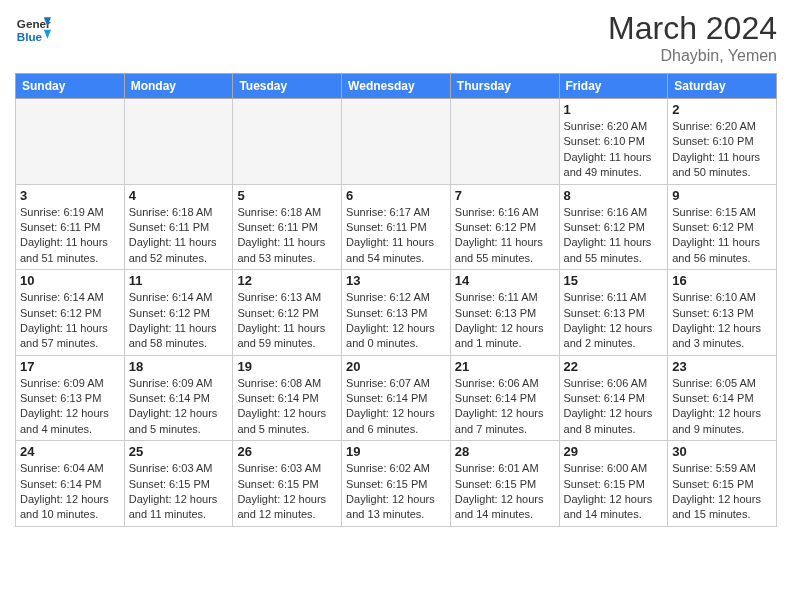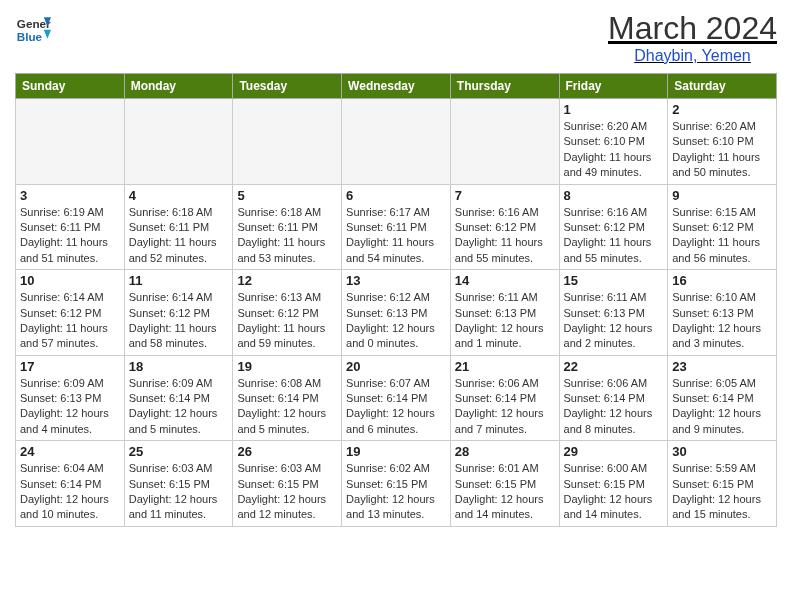--- a/index.html
+++ b/index.html
@@ -23,39 +23,38 @@
     .logo {
       display: flex;
       align-items: center;
       gap: 4px;
     }
     .logo-icon {
       width: 36px;
       height: 36px;
     }
     .title-block {
-      text-align: center;
-      text-decoration: underline;
+      text-align: right;
     }
     .month-year {
       font-size: 32px;
       color: #333;
       font-weight: normal;
     }
     .location {
       font-size: 16px;
-      color: #1d4ed8;
+      color: #737373;
     }
     .calendar {
       width: 100%;
       border-collapse: collapse;
       table-layout: fixed;
     }
     .calendar th {
-      background: #4d7c0f;
+      background: #3b82f6;
       color: #fff;
       text-align: left;
       padding: 5px 6px;
       font-size: 12px;
       border: 1px solid #aaa;
     }
     .calendar td {
       border: 1px solid #ccc;
       vertical-align: top;
       padding: 3px 4px;

